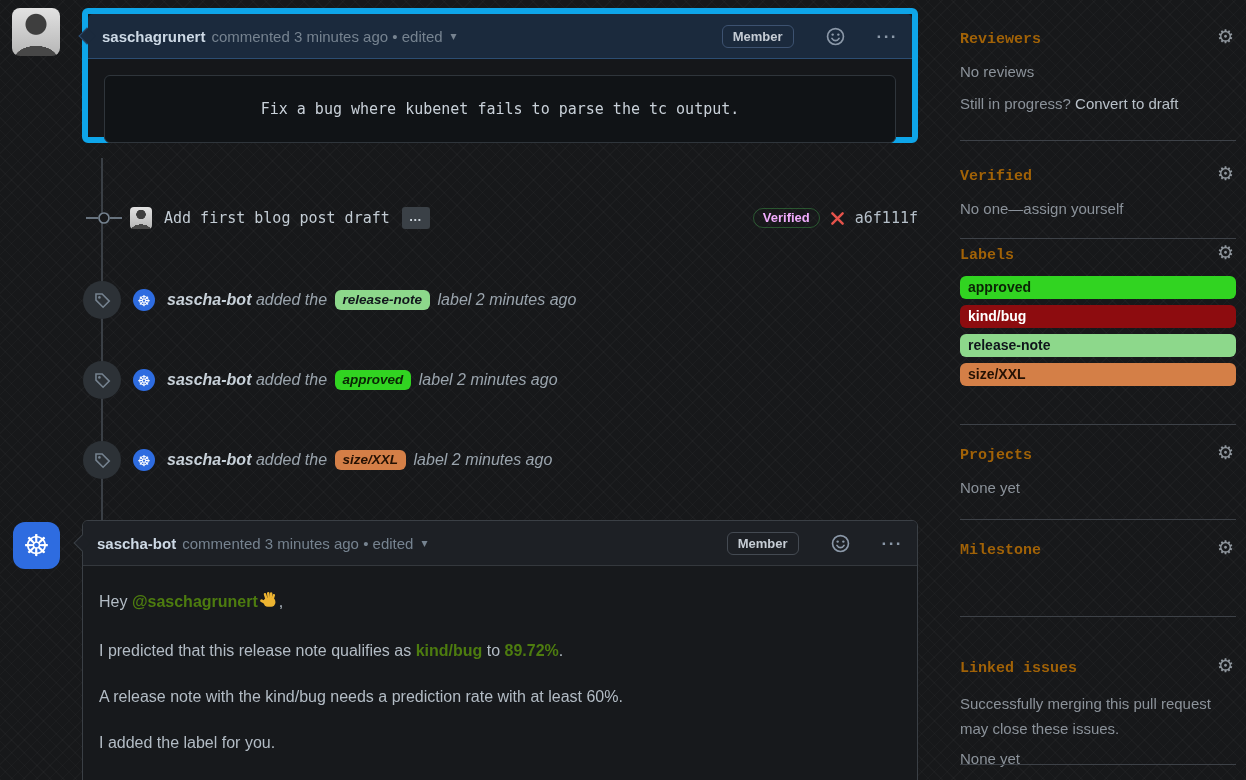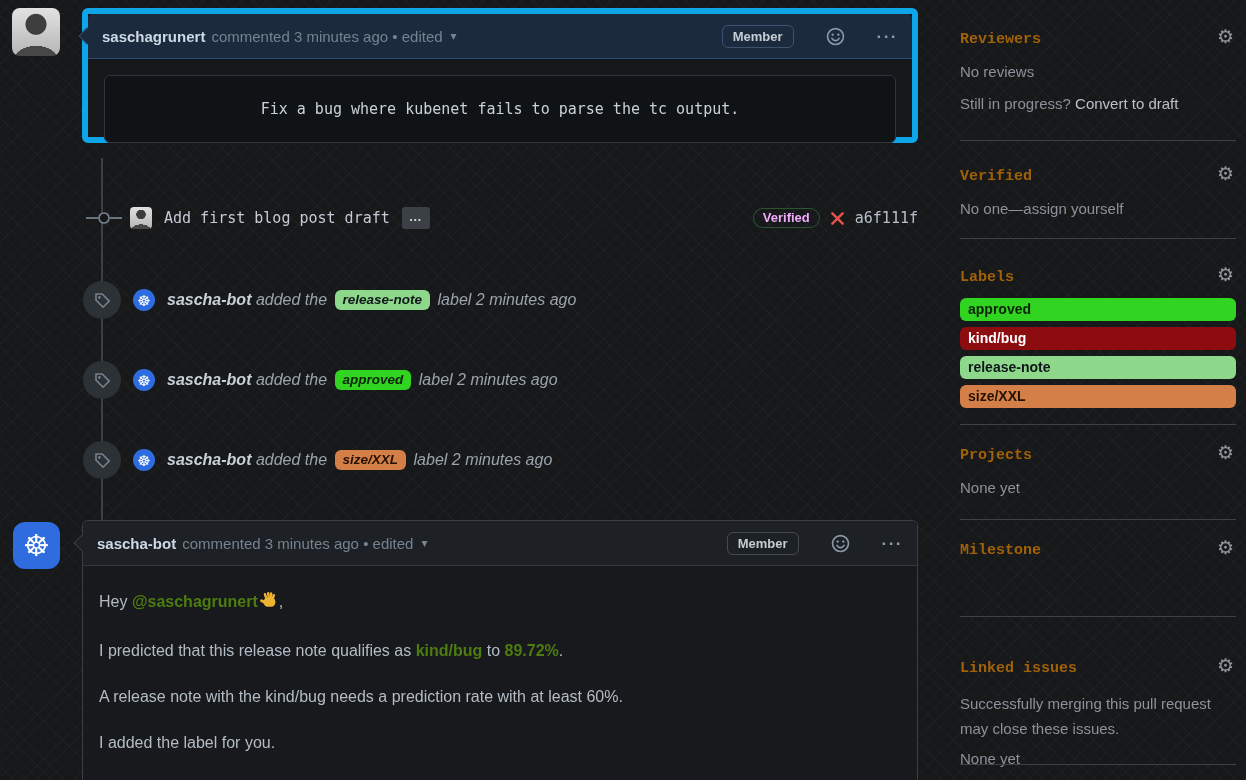--- a/index.html
+++ b/index.html
@@ -107,21 +107,21 @@
   .event-text { font-size:16px; color:#9aa4ad;font-style:italic; }
   .event-actor { font-weight:bold; color:#c8d1d9; }
   .chip {
     display:inline-block; padding:2px 8px 3px; border-radius:6px;
     font-size:13.5px; font-weight:bold; cursor:pointer; margin:0 3px; vertical-align:1px;
   }
 
   
   .sidebar { position:absolute; left:960px; top:0; width:276px; height:780px; }
   .sec { position:absolute; left:0; right:0; }
-  .sec-reviewers { top:30px; } .sec-assignees { top:167px; } .sec-labels { top:268px; }
+  .sec-reviewers { top:30px; } .sec-assignees { top:167px; } .sec-labels { top:246px; }
   .sec-projects  { top:446px; } .sec-milestone { top:541px; } .sec-linked { top:659px; }
   .sec-title { font-weight:bold; font-size:15px; color:#a16207; line-height:20px;font-family:Liberation Mono, monospace; }
   .sec p { font-size:15px; color:#8b929a; line-height:20px; margin-top:12px; }
   .sec .hint-link { color:#b9c1c9; cursor:pointer; }
   .sec-linked p.desc { line-height:25px; margin-top:12px; }
   .sec-linked p.noneyet { margin-top:8px; }
   .gear { position:absolute; right:2px; top:-3px; background:none; border:none; cursor:pointer;
           color:#8f969d; font-size:19px; line-height:1; }
   .divider { position:absolute; left:0; right:0; height:1px; background:#3d4147; }
   .dv1 { top:140px; } .dv2 { top:238px; } .dv3 { top:424px; }

